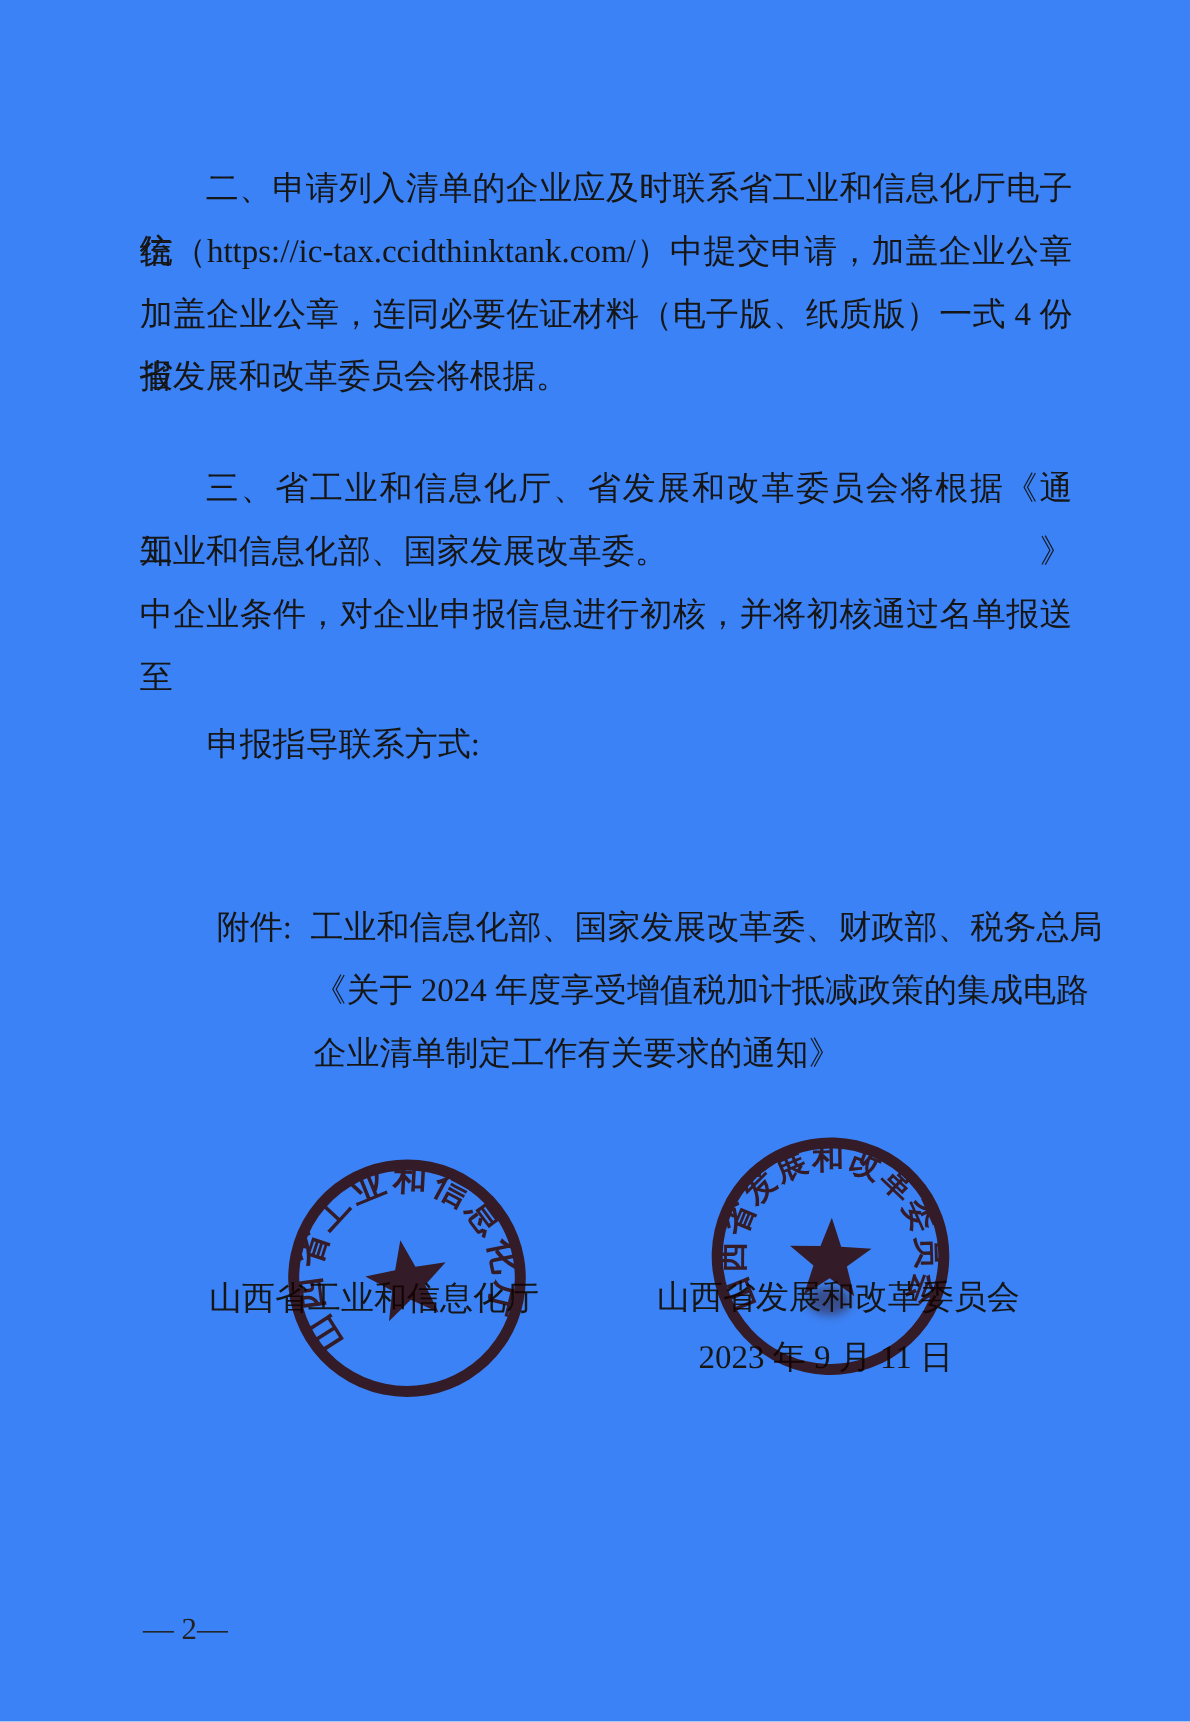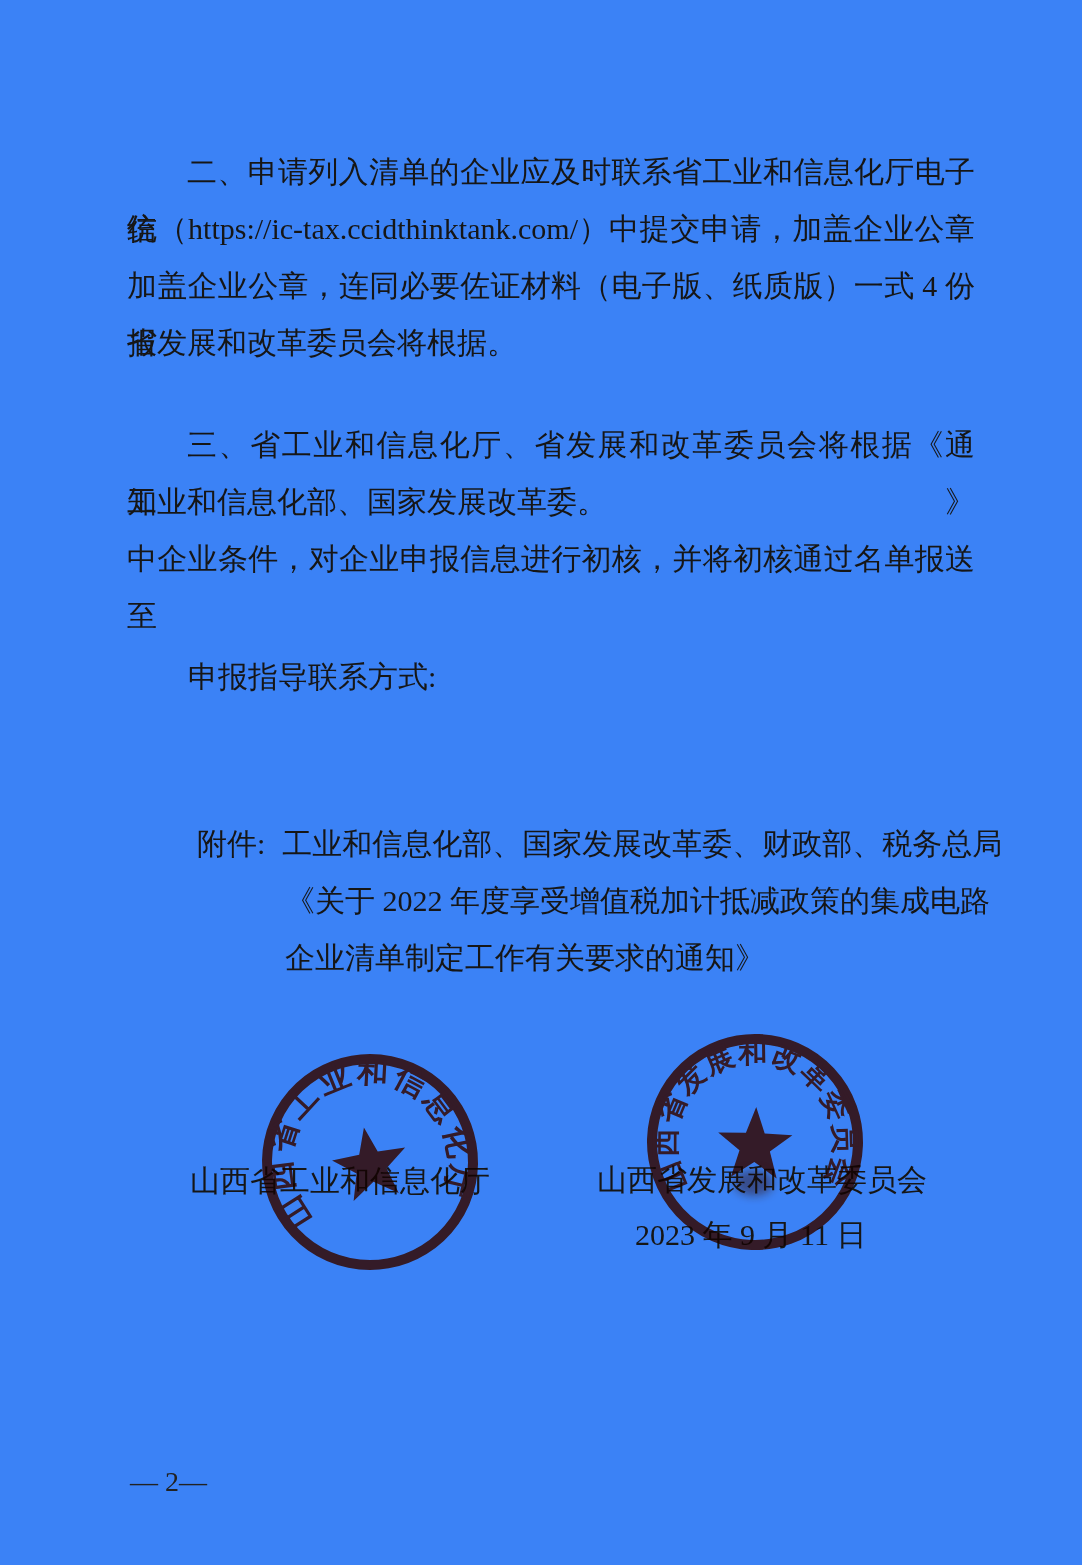--- a/index.html
+++ b/index.html
@@ -61,21 +61,21 @@
   </div>
 
   <div class="contact">
     <div class="ln">申报指导联系方式:</div>
   </div>
 
   <div class="attach">
     <div class="ln">
       <span class="attach-label">附件:</span><span>工业和信息化部、国家发展改革委、财政部、税务总局</span>
     </div>
-    <div class="ln hang">《关于 2022 年度享受增值税加计抵减政策的集成电路</div>
+    <div class="ln hang">《关于 2024 年度享受增值税加计抵减政策的集成电路</div>
     <div class="ln hang">企业清单制定工作有关要求的通知》</div>
   </div>
 
   <div class="sig-left ln">山西省工业和信息化厅</div>
   <div class="sig-right">
     <div class="ln">山西省发展和改革委员会</div>
     <div class="ln date">2023 年 9 月 11 日</div>
   </div>
 
   <div class="seal seal-left">

